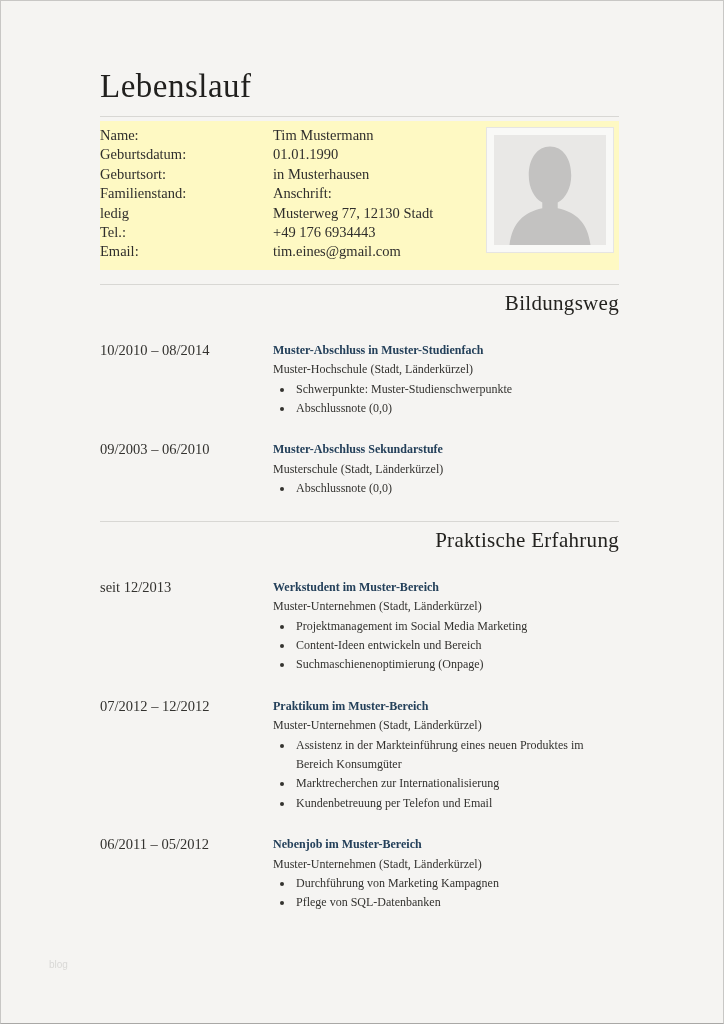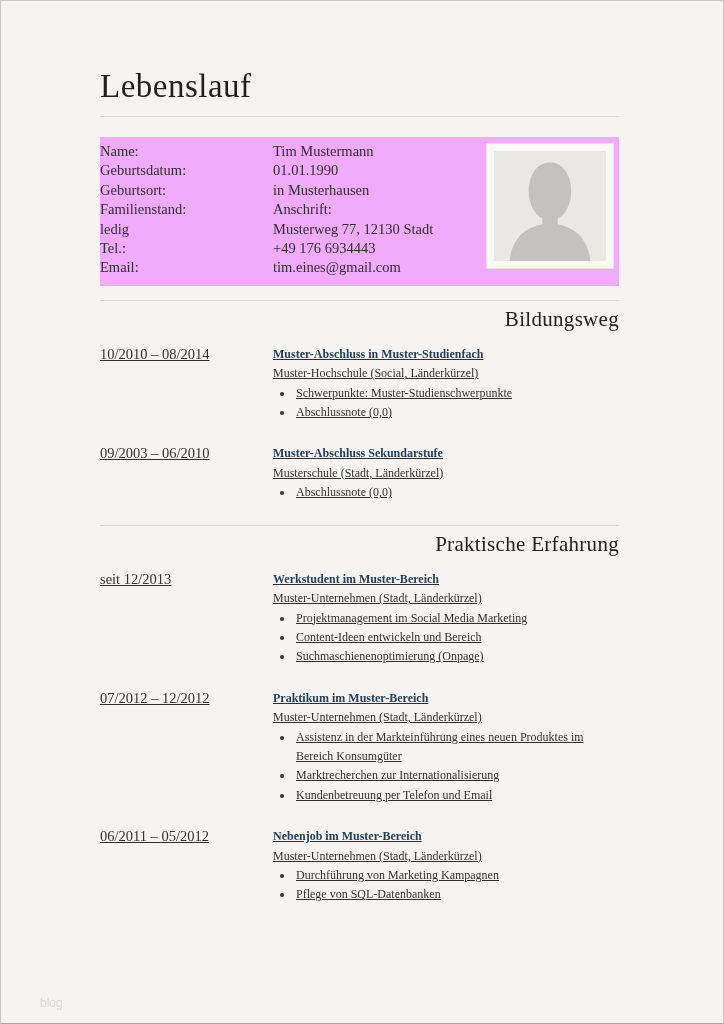--- a/index.html
+++ b/index.html
@@ -22,22 +22,22 @@
     letter-spacing:0.5px;
     color:#21201e;
     line-height:36px;
   }
   .divider { border-top:1px solid #d8d7d4; height:0; }
   .divider.after-title { margin-top:12px; }
 
   
   .personal {
     position:relative;
-    margin-top:20px;
-    background:#f0abfc;
+    margin-top:4px;
+    background:#fef9c3;
     padding:5px 0 8px 0;
   }
   .personal-grid {
     display:grid;
     grid-template-columns:173px 1fr;
     font-size:14.5px;
     line-height:19.4px;
   }
   .photo-frame {
     position:absolute;
@@ -57,40 +57,39 @@
   
   .section-divider { margin-top:14px; }
   .section-heading {
     font-size:21px;
     font-weight:normal;
     letter-spacing:0.3px;
     color:#23221f;
     line-height:36px;
     text-align:right;
   }
-  .entries { margin-top:8px;text-decoration:underline; }
+  .entries { margin-top:20px; }
   .entry { display:flex; margin-bottom:22px; }
   .entry-date {
     width:173px; flex-shrink:0;
     font-size:14.5px; line-height:19.4px;
     color:#33322f;
   }
   .entry-body { flex:1; font-size:12px; line-height:19.4px; }
   .entry-title { font-weight:bold; color:#24405a; }
   .entry-subtitle { color:#33322f; }
   .entry-bullets { list-style:disc; margin:0; padding-left:21px; color:#33322f; }
   .entry-bullets li { padding-left:2px; }
 
   .watermark {
     position:absolute;
-    left:39px; top:958px;
-    font-size:12px;
+    left:48px; top:958px;
+    font-size:10px;
     color:#d9d8d6;
     font-family:"Liberation Sans", sans-serif;
-    margin-top:37px;
   }
 </style>
 </head>
 <body>
 
 <div class="page">
   <div class="content">
 
     <h1 class="cv-title">Lebenslauf</h1>
     <div class="divider after-title"></div>
@@ -122,21 +121,21 @@
     </div>
 
     <div class="divider section-divider"></div>
     <h2 class="section-heading">Bildungsweg</h2>
     <div class="entries">
 
       <div class="entry">
         <div class="entry-date">10/2010 – 08/2014</div>
         <div class="entry-body">
           <div class="entry-title">Muster-Abschluss in Muster-Studienfach</div>
-          <div class="entry-subtitle">Muster-Hochschule (Social, Länderkürzel)</div>
+          <div class="entry-subtitle">Muster-Hochschule (Stadt, Länderkürzel)</div>
           <ul class="entry-bullets">
             <li>Schwerpunkte: Muster-Studienschwerpunkte</li>
             <li>Abschlussnote (0,0)</li>
           </ul>
         </div>
       </div>
 
       <div class="entry">
         <div class="entry-date">09/2003 – 06/2010</div>
         <div class="entry-body">

